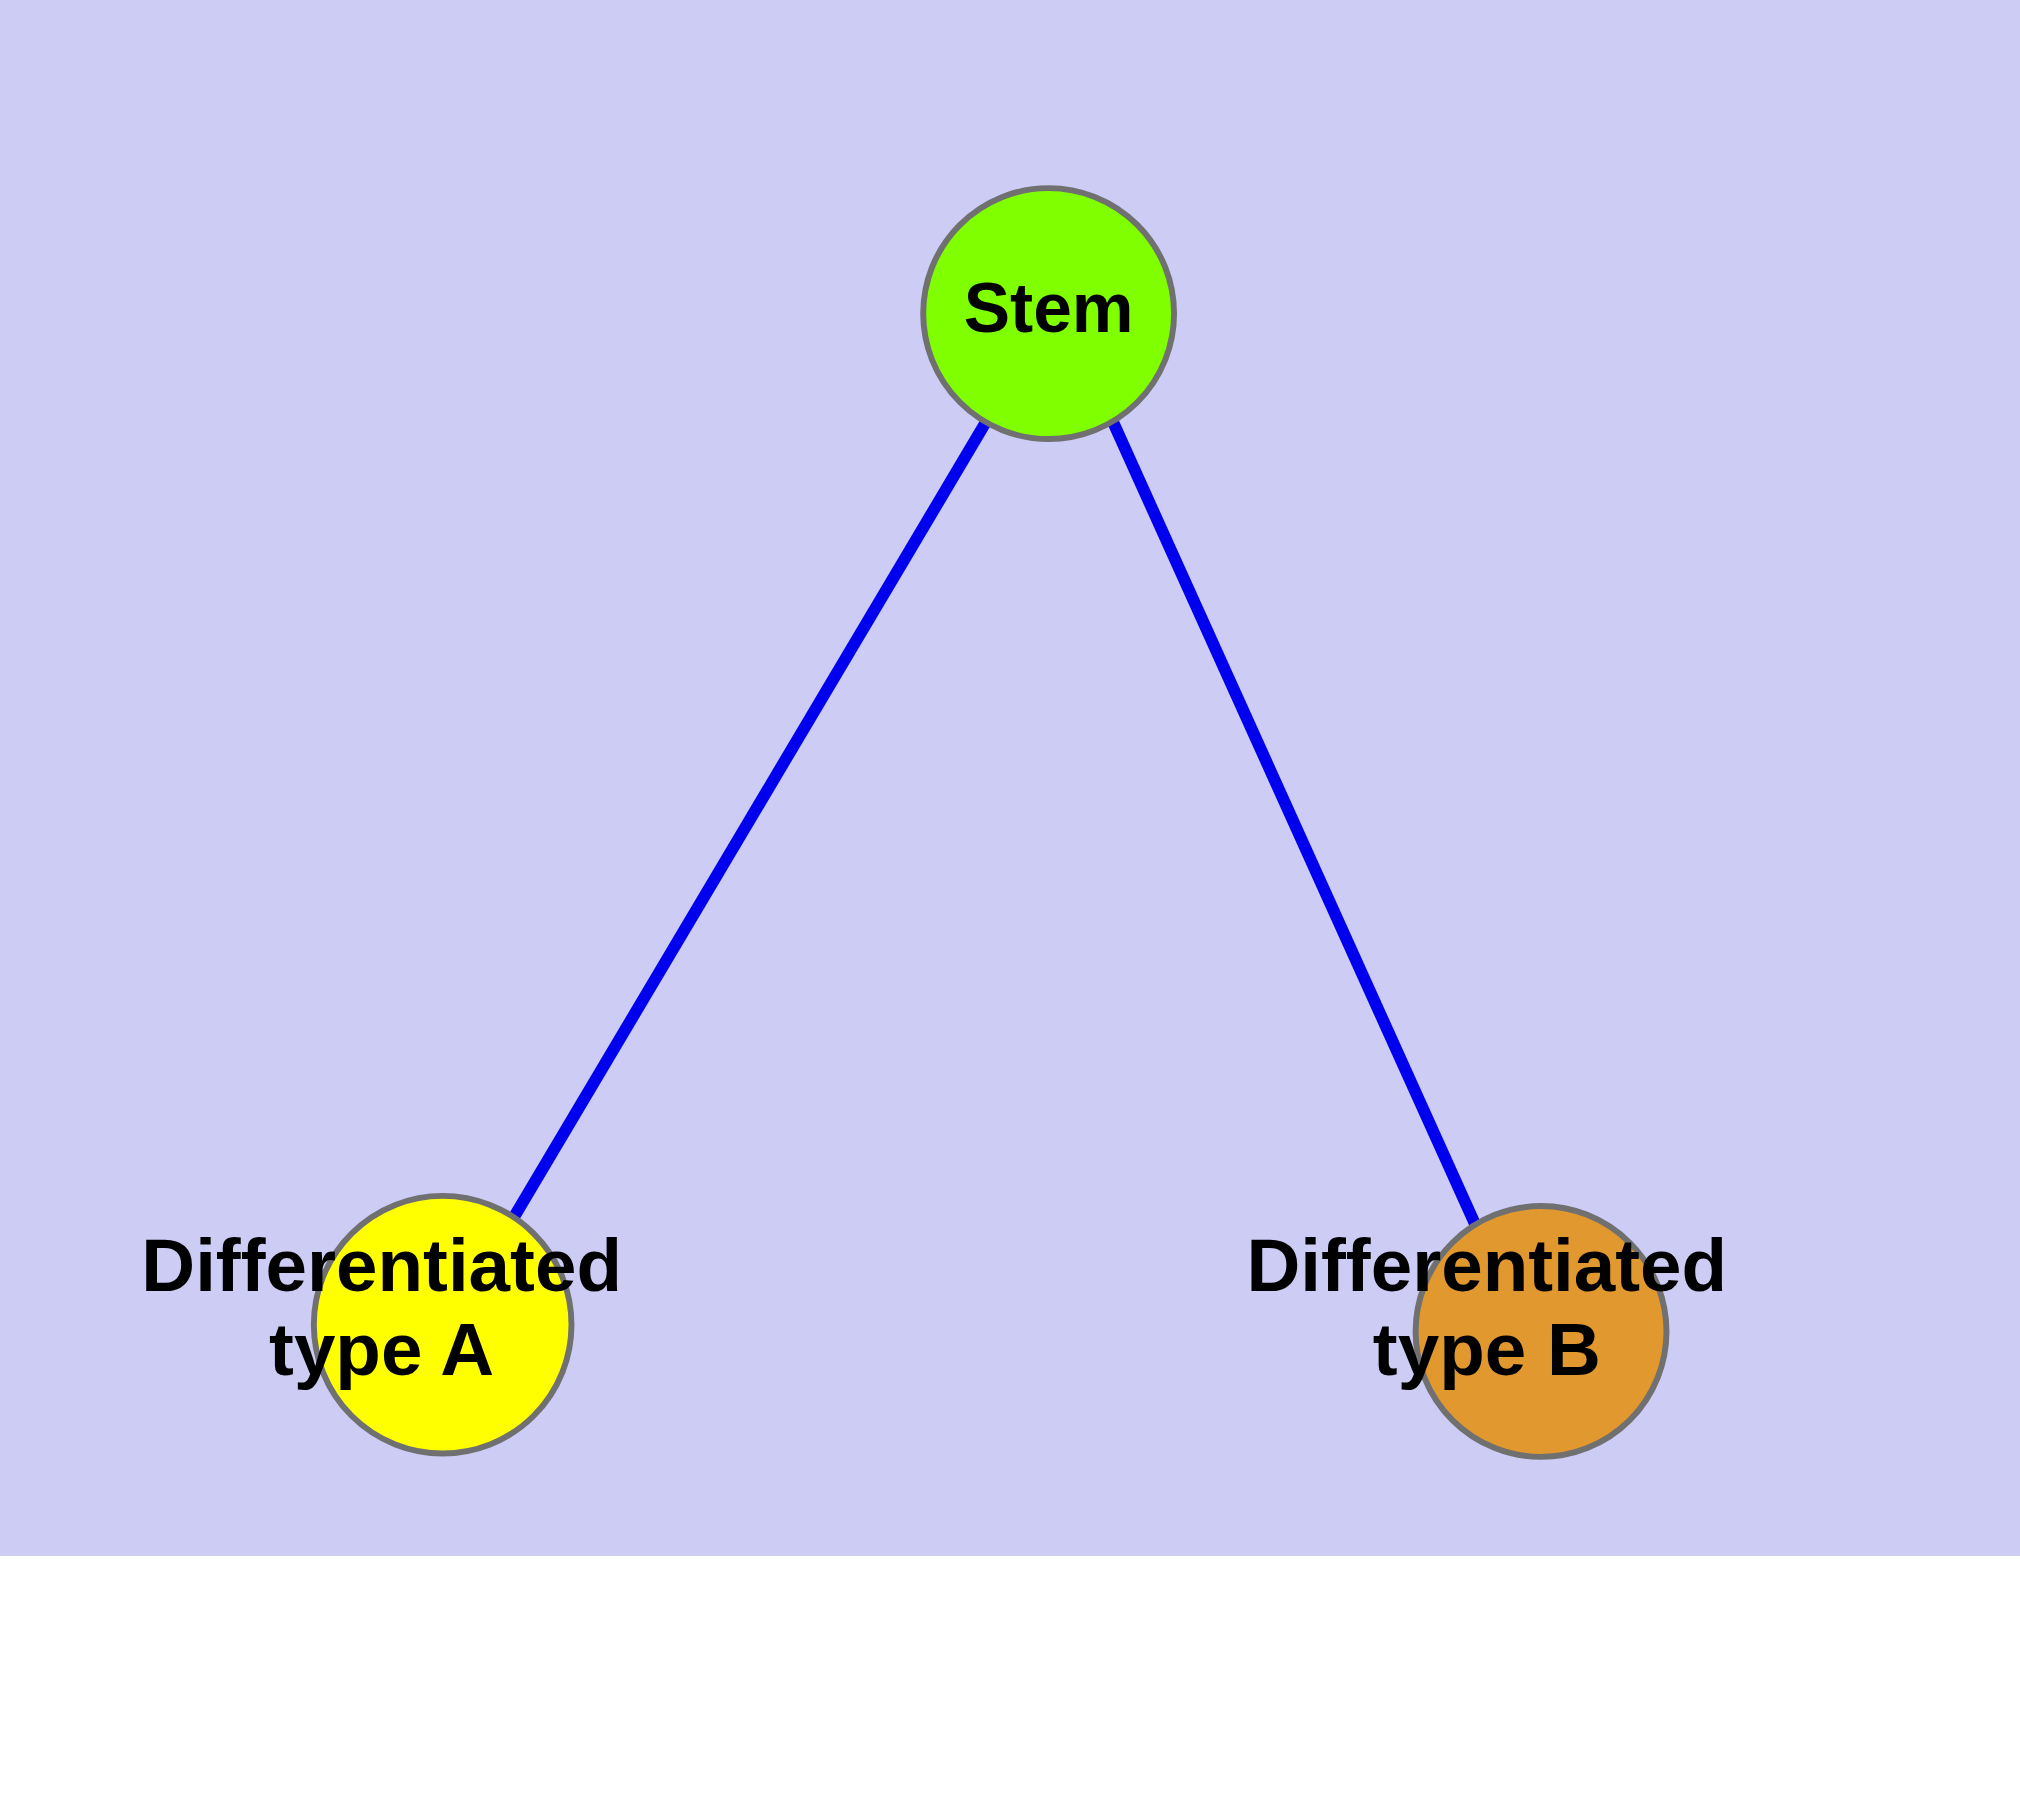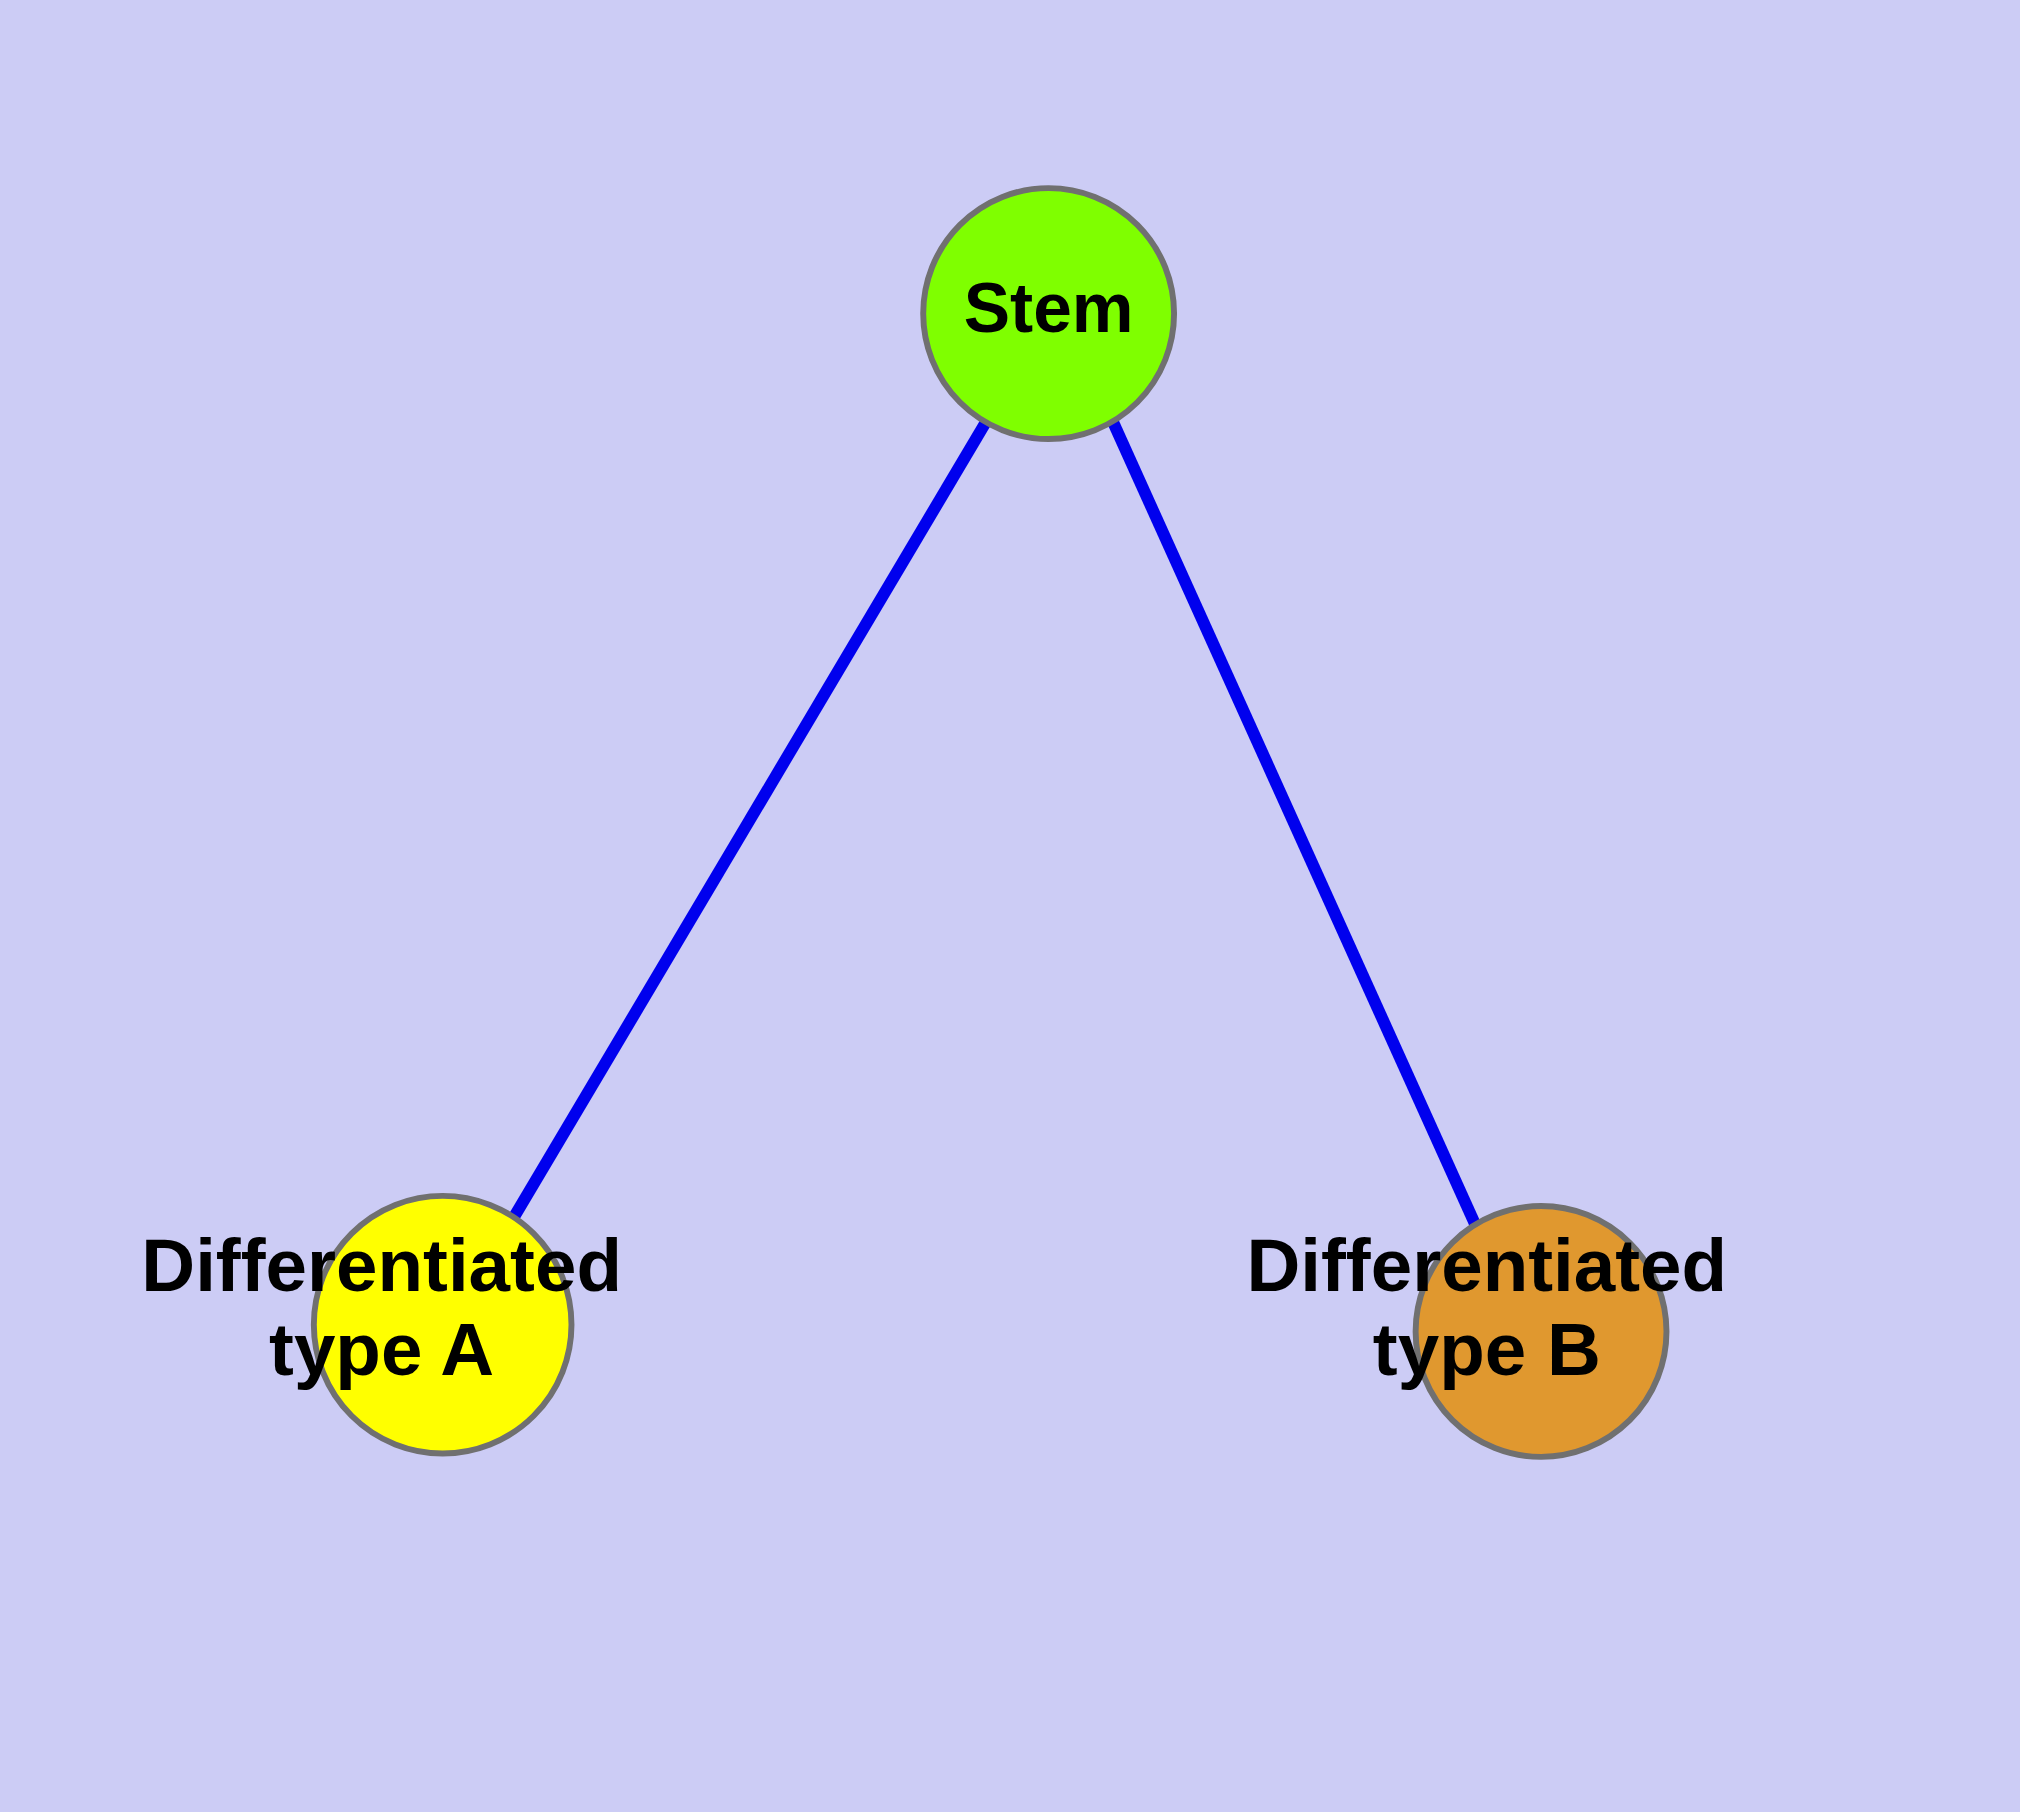--- a/index.html
+++ b/index.html
@@ -33,21 +33,21 @@
     font-family: "Liberation Sans", "DejaVu Sans", sans-serif;
     font-weight: bold;
     fill: #000000;
     text-anchor: middle;
     dominant-baseline: middle;
   }
 </style>
 </head>
 <body>
 
-<div id="canvas" style="width: 2021px; height: 1812px; background: rgb(204, 204, 245);">
+<div id="canvas" style="width: 2021px; height: 1556px; background: rgb(204, 204, 245);">
   <svg id="graph-svg" viewBox="0 0 2384 2138" xmlns="http://www.w3.org/2000/svg" style="width: 2021px; height: 1812px;">
 
     <rect id="bg-rect" x="0" y="0" width="2384" height="2138" fill="#CCCCF5"></rect>
 
     <g id="edges-layer">
       <line class="edge-line" id="edge-0" x1="1163" y1="498" x2="605" y2="1438" stroke="#0000EE" stroke-width="14"></line>
       <line class="edge-line" id="edge-1" x1="1313" y1="498" x2="1740" y2="1444" stroke="#0000EE" stroke-width="14"></line>
     </g>
 
     <g id="nodes-layer">

